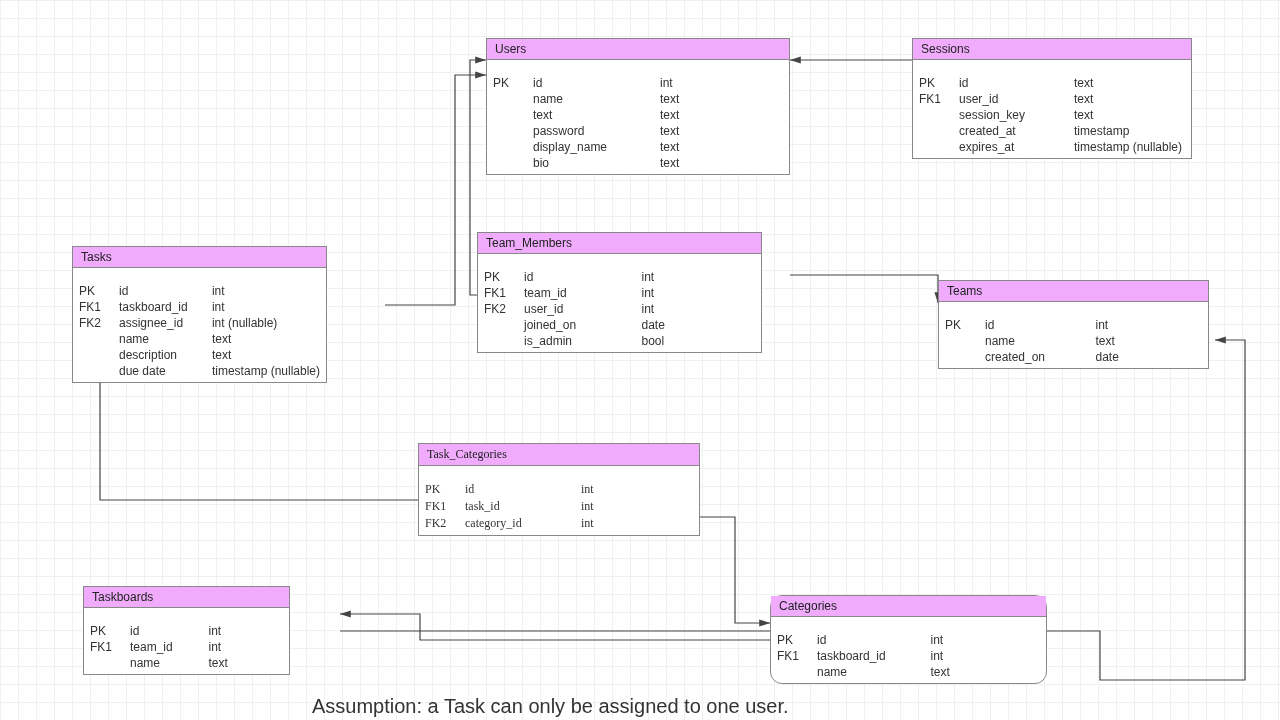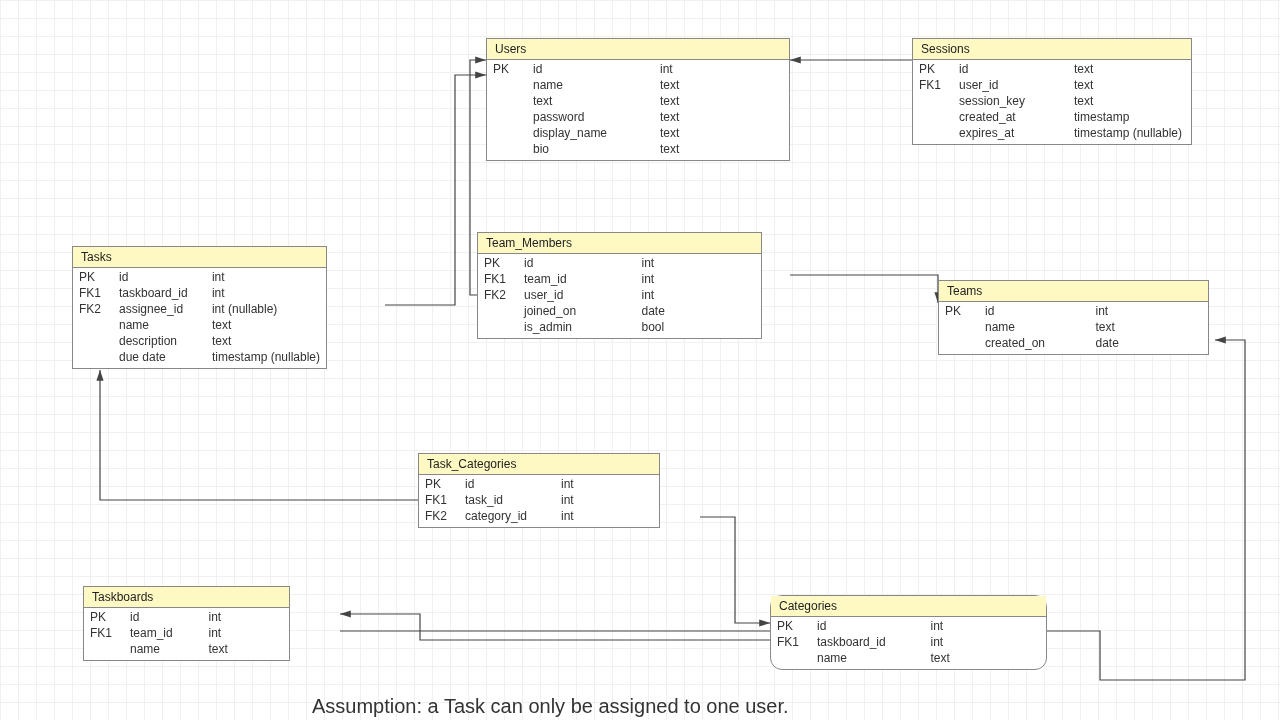--- a/index.html
+++ b/index.html
@@ -33,30 +33,30 @@
     height: 720px;
   }
   .entity {
     position: absolute;
     background: #fff;
     border: 1px solid #888;
     font-size: 12px;
     color: #333;
   }
   .entity-header {
-    background: #fef9c3;
+    background: #f0abfc;
     border-bottom: 1px solid #888;
     padding: 3px 8px;
     font-size: 12px;
     color: #222;
   }
   .entity-body {
     display: grid;
     grid-template-columns: 36px 1fr 1fr;
-    padding: 2px 6px 4px 6px;
+    padding: 16px 6px 4px 6px;
     row-gap: 2px;
     column-gap: 4px;
   }
   .cell { white-space: nowrap; }
   .note {
     position: absolute;
     font-size: 20px;
     color: #333;
   }
 </style>
@@ -189,21 +189,21 @@
         <span class="cell">int</span>
       <span class="cell"></span>
         <span class="cell">name</span>
         <span class="cell">text</span>
       <span class="cell"></span>
         <span class="cell">created_on</span>
         <span class="cell">date</span>
     </div>
   </div>
 
-  <div class="entity" style="left:418px; top:453px; width:242px;">
+  <div class="entity" style="left:418px; top:443px; width:282px;font-family:Liberation Serif, serif;">
     <div class="entity-header">Task_Categories</div>
     <div class="entity-body">
       <span class="cell">PK</span>
         <span class="cell">id</span>
         <span class="cell">int</span>
       <span class="cell">FK1</span>
         <span class="cell">task_id</span>
         <span class="cell">int</span>
       <span class="cell">FK2</span>
         <span class="cell">category_id</span>

